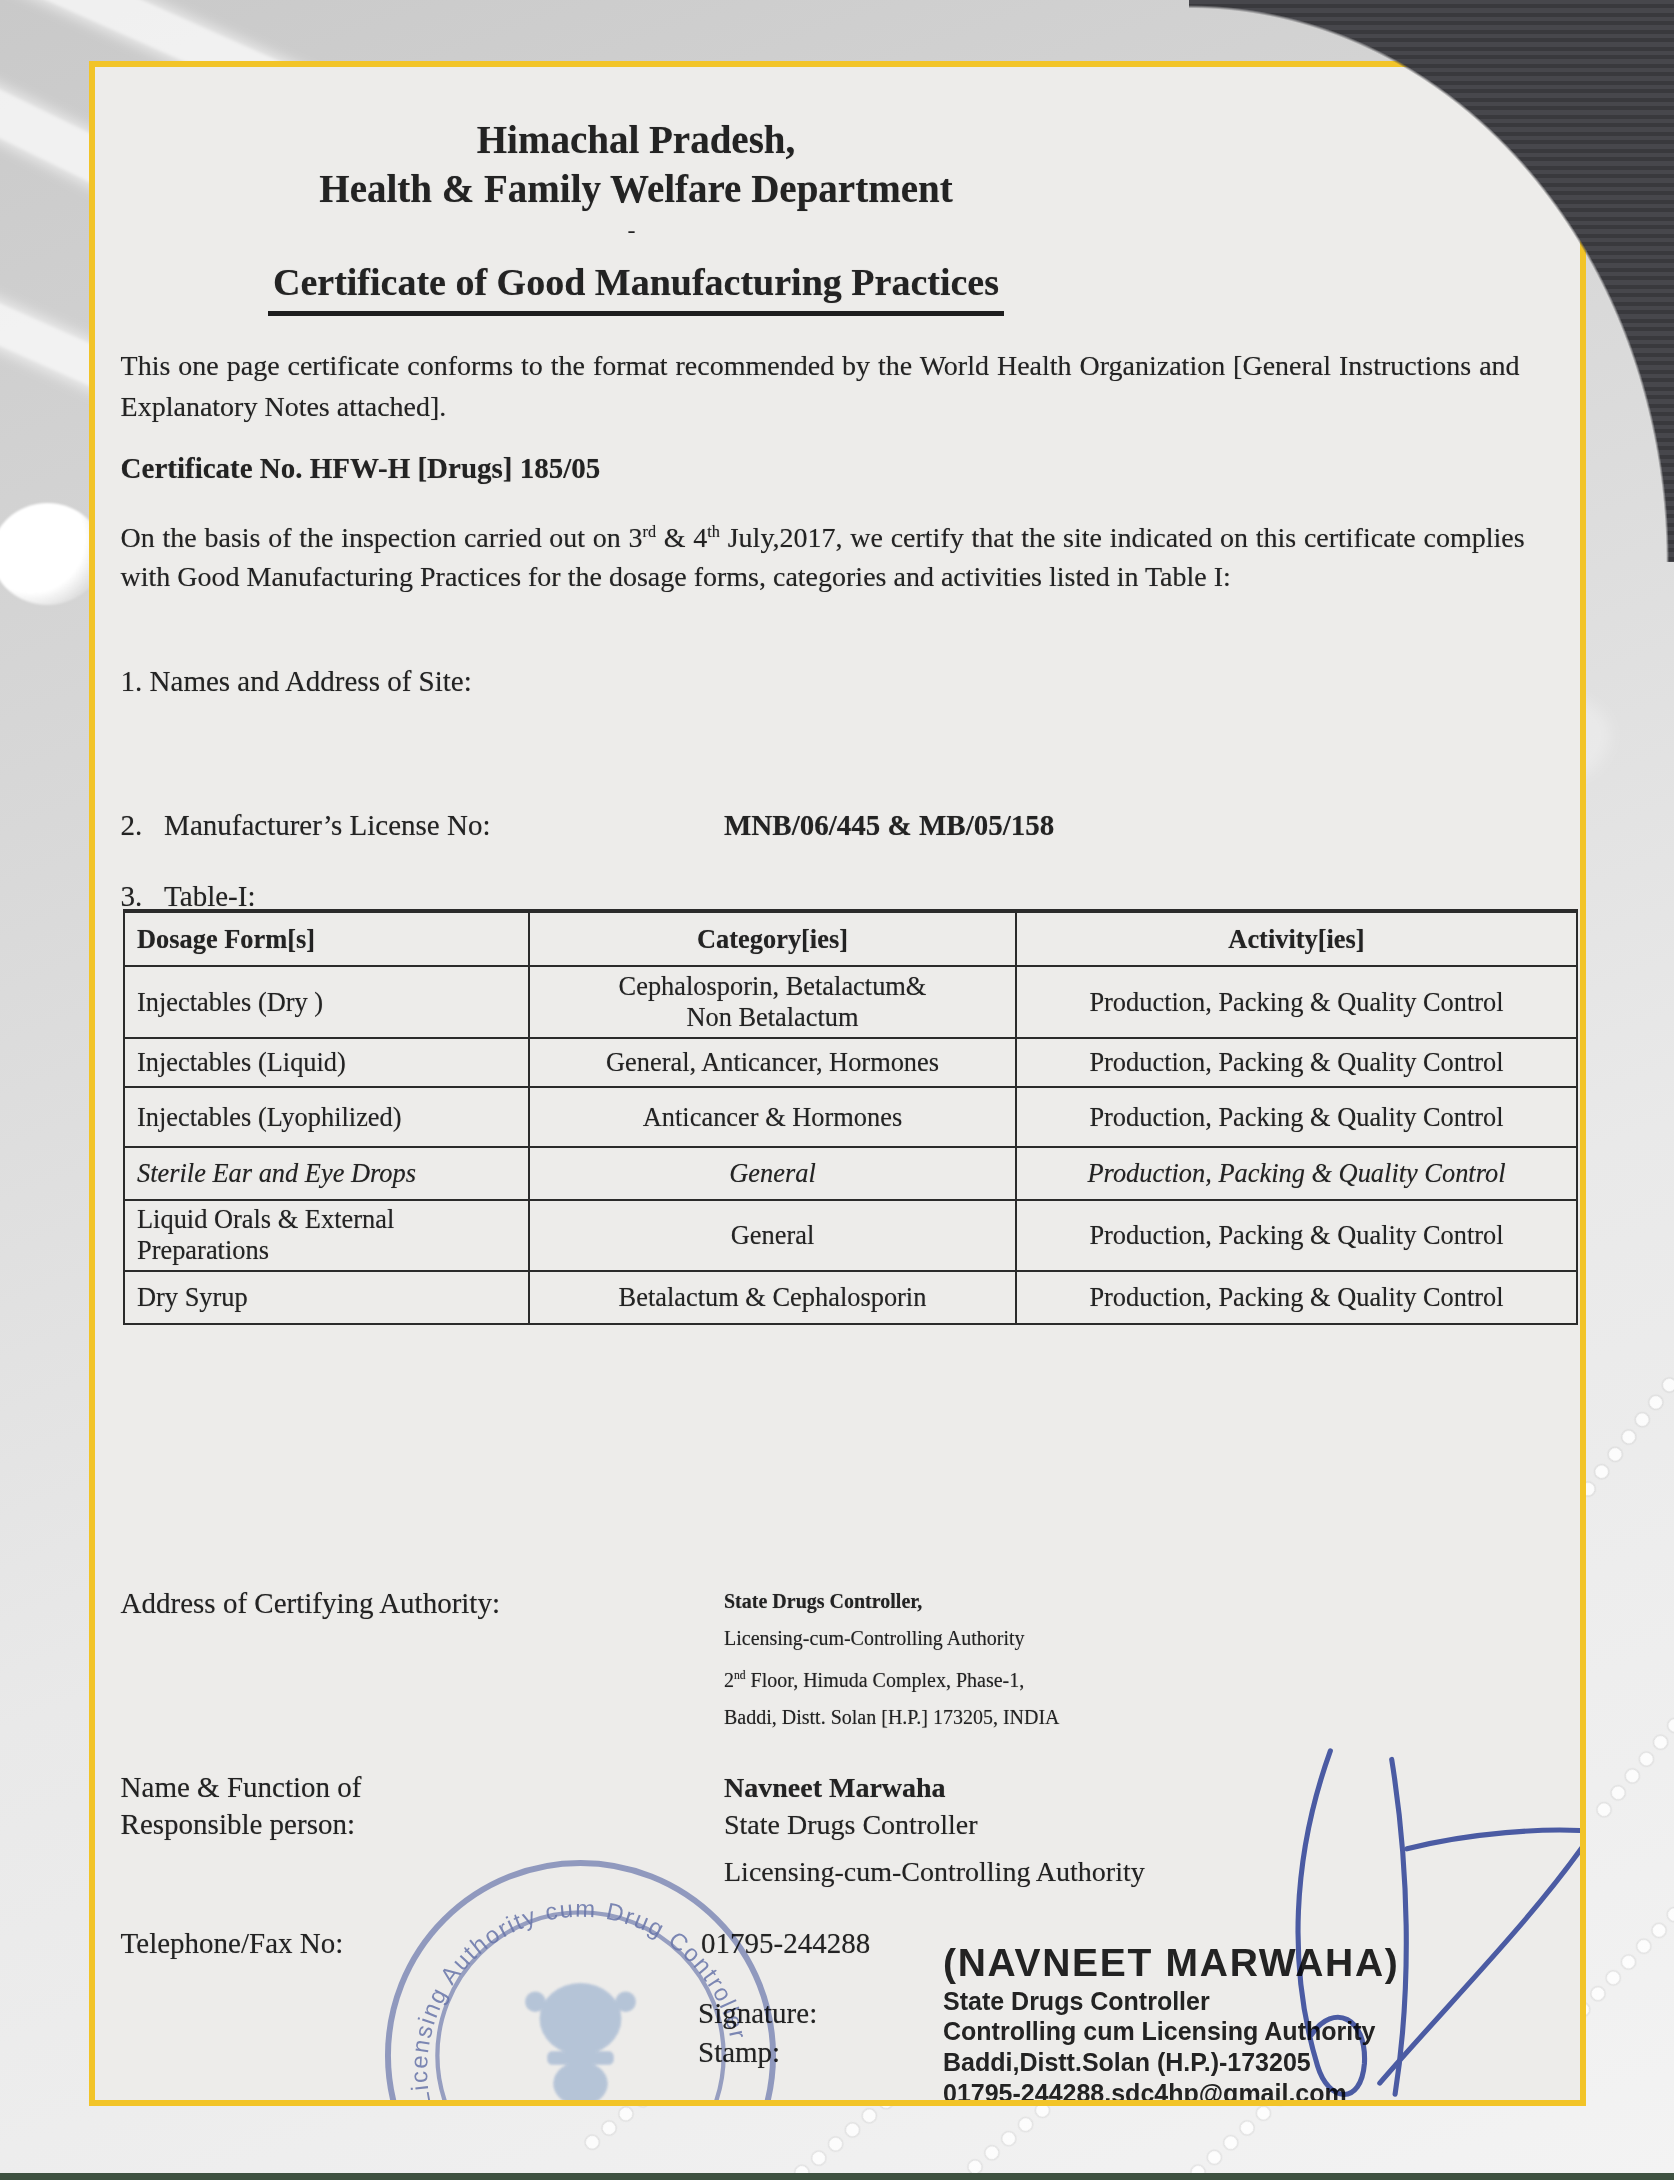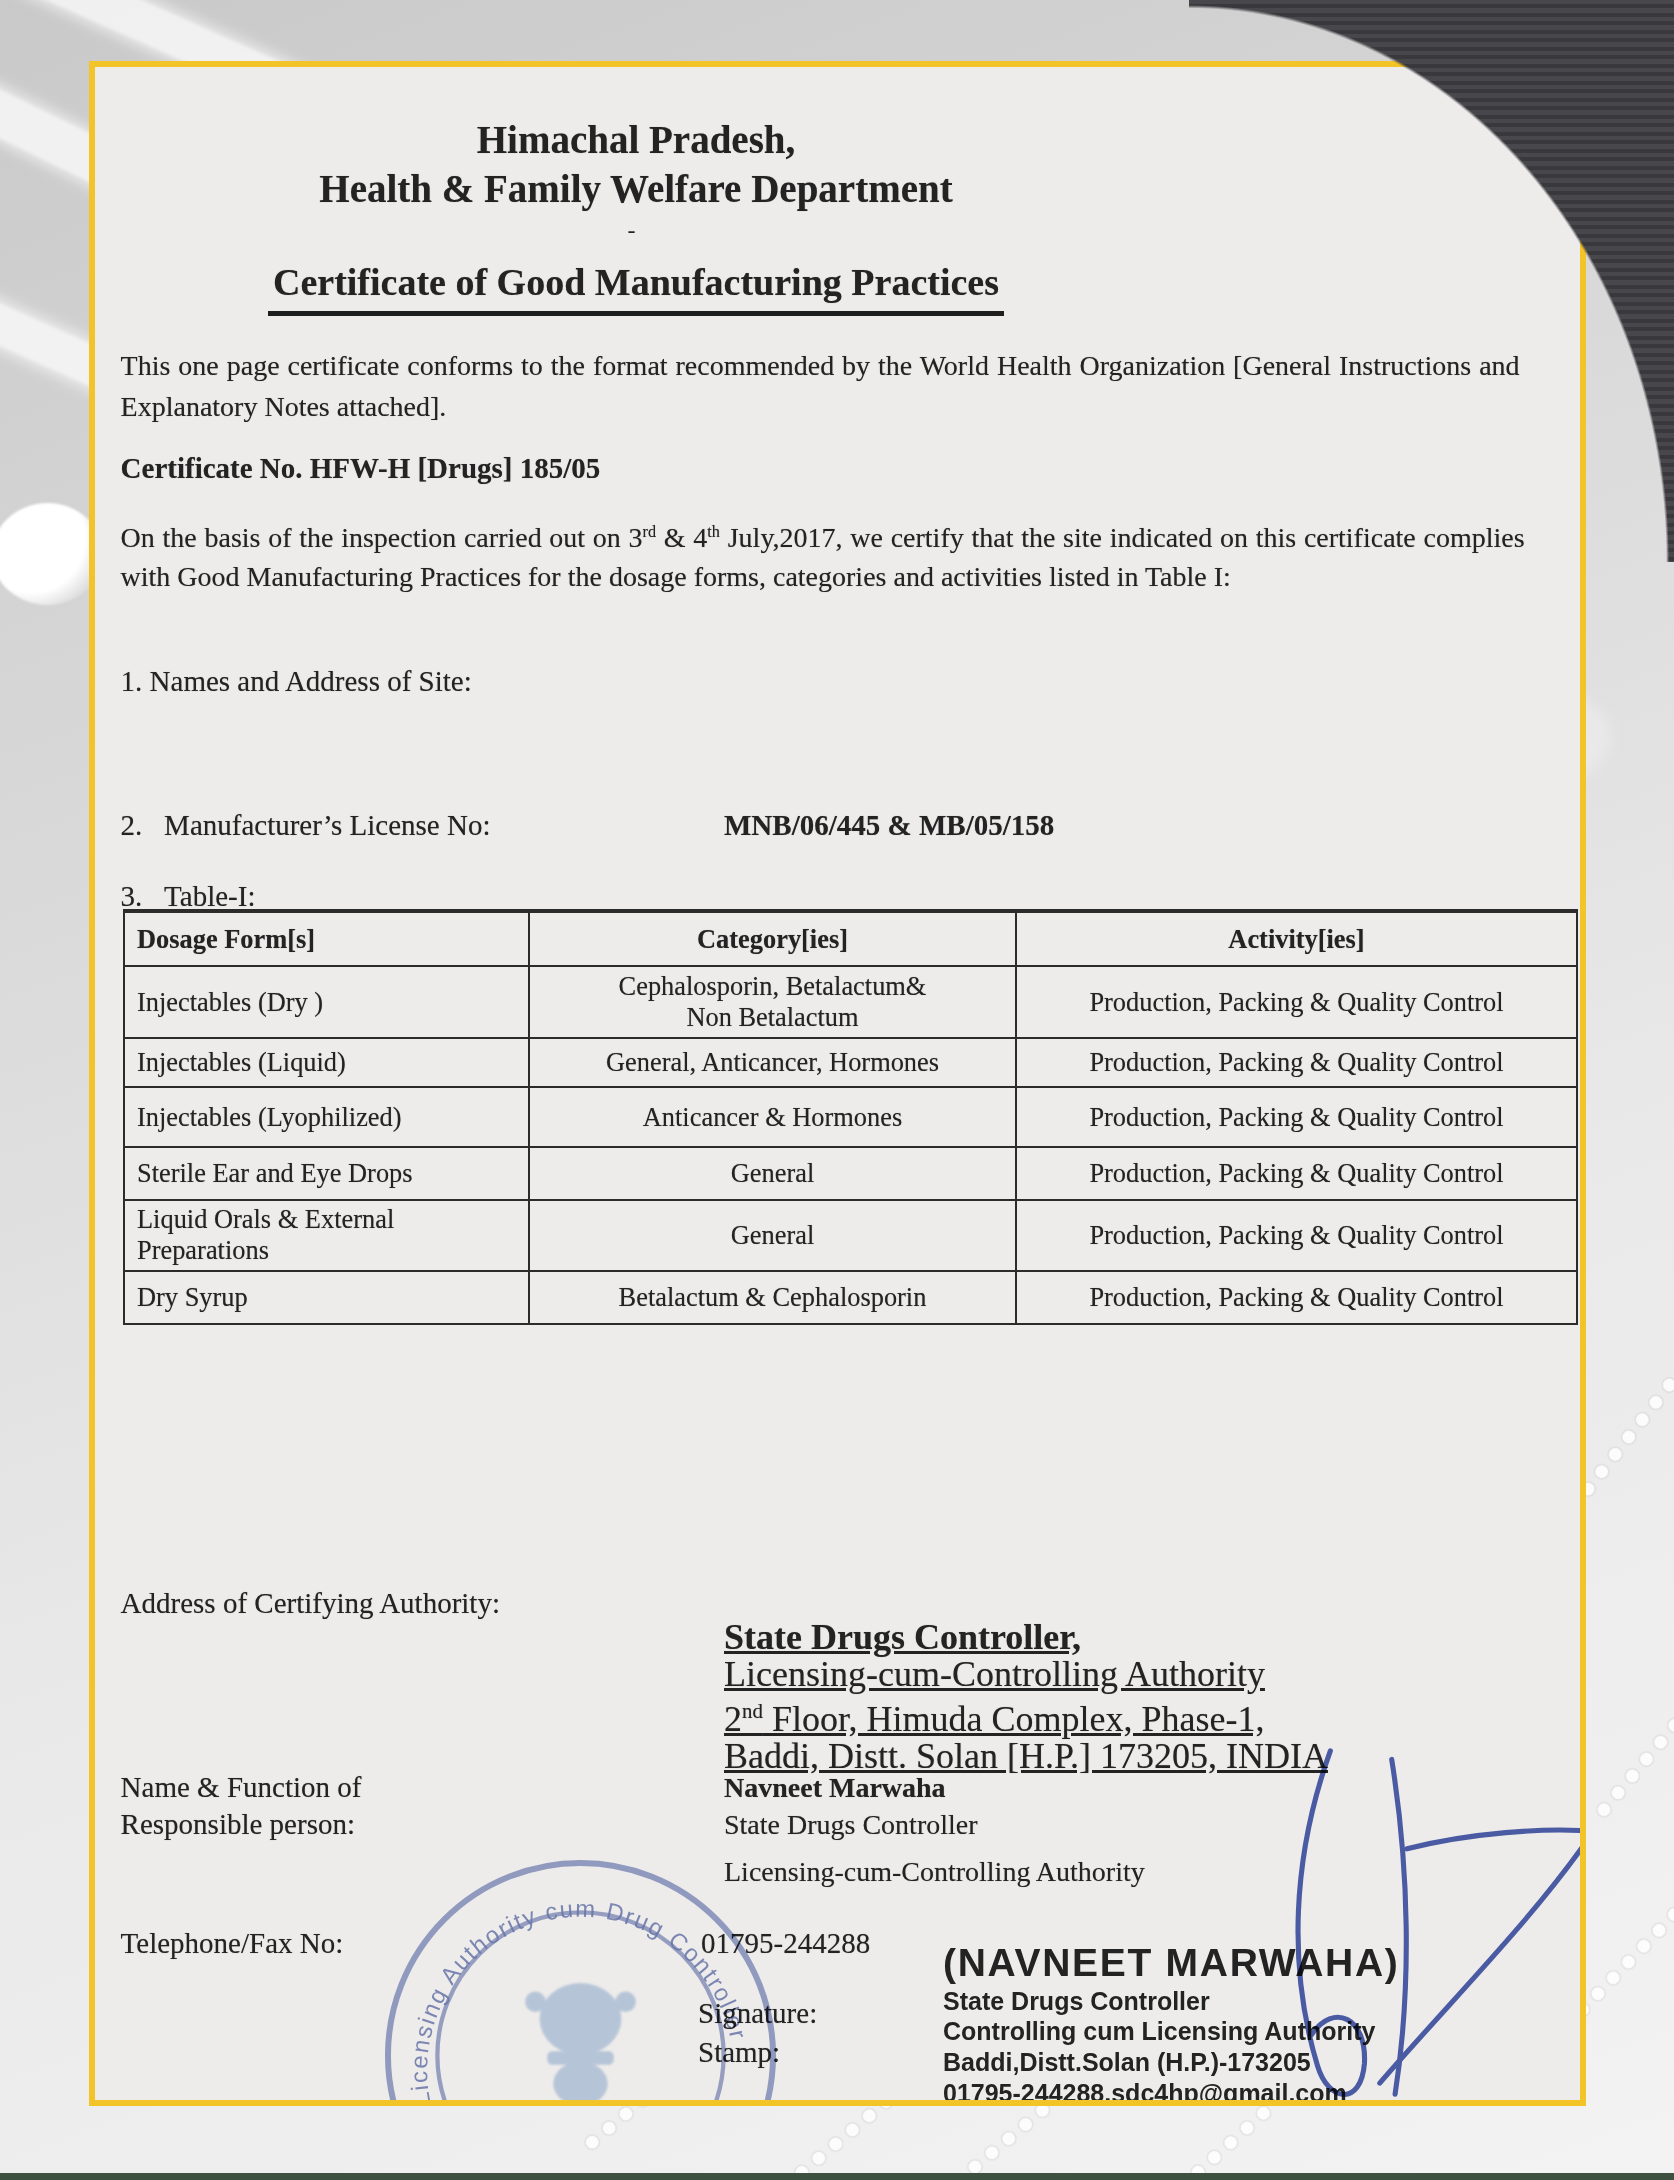--- a/index.html
+++ b/index.html
@@ -64,27 +64,27 @@
     position:absolute; left:28px; top:842px; width:1454px;
     border-collapse:collapse; table-layout:fixed;
     font-size:26.4px; color:#232323;
   }
   table.gmp td, table.gmp th { border:2.6px solid #2b2b2b; vertical-align:middle; padding:3.4px 8.5px; }
   table.gmp tr { page-break-inside:avoid; }
   table.gmp th { border-top:4.3px solid #2b2b2b; }
   table.gmp .c0 { text-align:left; padding-left:12px; }
   table.gmp .c1, table.gmp .c2 { text-align:center; }
   .rh0{height:55px;padding-left:28px;} .rh1{height:72px;} .rh2{height:49px;} .rh3{height:60px;padding-left:44px;}
-  .rh4{height:53px;} .rh5{height:68px;} .rh6{height:53px;}
+  .rh4{height:53px;font-style:italic;} .rh5{height:68px;} .rh6{height:53px;}
   .pre { white-space:pre-line; }
 
   .resp { left:25.6px; top:1267px; width:1404px; font-size:28px; line-height:41px; }
 
   .auth-label { left:25.6px; top:1520px; font-size:29px; }
-  .addr { left:629px; top:1552px; font-size:36px; line-height:37px;text-decoration:underline; }
+  .addr { left:629px; top:1516px; font-size:20px; line-height:37px; }
   .rp-label { left:25.6px; top:1702px; font-size:29px; line-height:37px; }
   .rp-val { left:629px; top:1702px; font-size:28px; line-height:37px; }
   .rp-val .gap { display:block; height:10.2px; }
   .tel-label { left:25.6px; top:1860px; font-size:29px; }
   .tel-val { left:606px; top:1860px; font-size:29px; }
   .sig-label { left:603px; top:1930px; font-size:29px; }
   .stp-label { left:603px; top:1969px; font-size:29px; }
 
   .stampblk {
     left:848px; top:1874px; width:545px;

